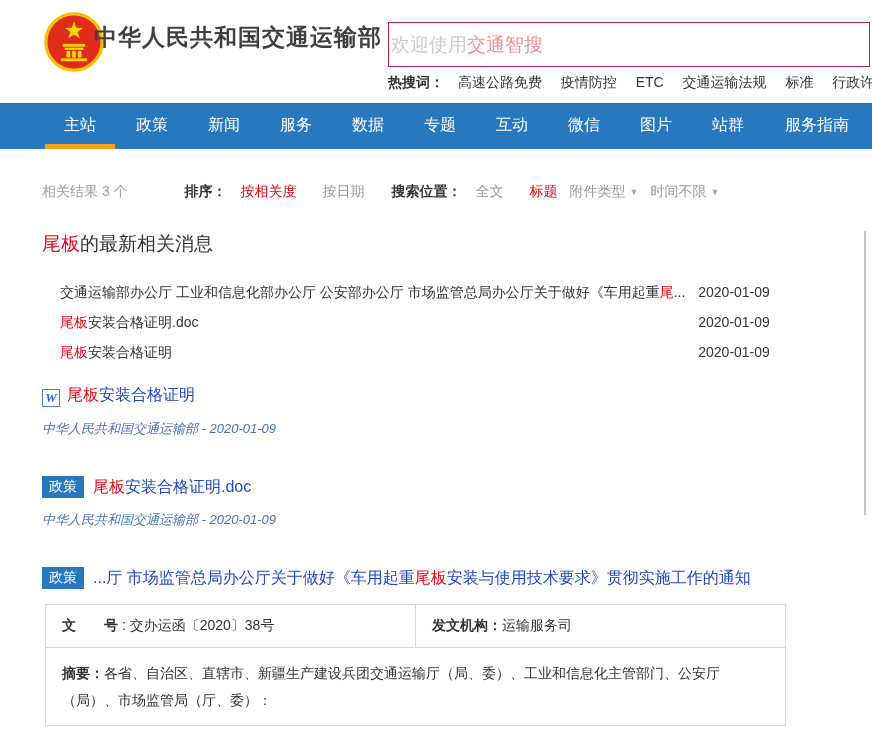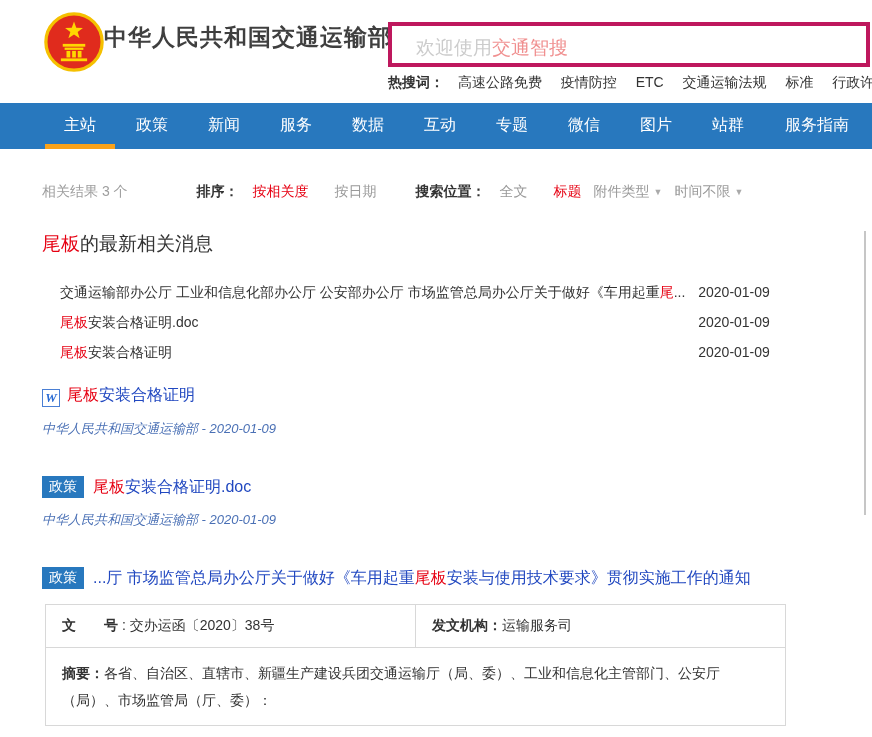--- a/index.html
+++ b/index.html
@@ -5,28 +5,28 @@
   * { margin:0; padding:0; box-sizing:border-box; }
   body {
     font-family: "Liberation Sans", "DejaVu Sans", sans-serif;
     background:#fff;
   }
   .page { position:relative; width:872px; height:737px; background:#fff; overflow:hidden; }
 
   
   .header { position:relative; height:103px; background:#fff; }
   .emblem { position:absolute; left:44px; top:12px; width:60px; height:60px; }
-  .site-title { position:absolute; left:104px; top:22px; }
+  .site-title { position:absolute; left:94px; top:22px; }
   .site-title .cn { font-size:23px; font-weight:bold; color:#3f3f3f; letter-spacing:1px; }
   .site-title .en { font-size:10.5px; font-weight:bold; color:#666; margin-top:7px; }
 
   .search-box {
     position:absolute; left:388px; top:22px; width:482px; height:45px;
-    border:4px solid #be185d; background:#fff;
-    font-size:19px; line-height:43px; padding-left:24px; cursor:text;
+    border:1px solid #be185d; background:#fff;
+    font-size:19px; line-height:43px; padding-left:2px; cursor:text;
     white-space:nowrap; overflow:hidden;
   }
   .ph-gray { color:#ccc; }
   .ph-pink { color:#f08f8f; }
 
   .hotwords { position:absolute; left:388px; top:74px; font-size:14px; white-space:nowrap; }
   .hw-label { font-weight:bold; color:#333; margin-right:10px; }
   .hw { color:#333; text-decoration:none; margin-right:15px; cursor:pointer;text-align:right; }
 
   
@@ -37,21 +37,21 @@
   }
   .nav-item:last-child { width:106px; }
   .nav-item.active::after {
     content:""; position:absolute; left:1px; right:1px; bottom:0; height:5px;
     background:#f9a21a;
   }
 
   
   .filter-bar { display:flex; align-items:center; margin:34px 0 0 42px; font-size:14px; white-space:nowrap; }
   .count { color:#9d9d9d; }
-  .glabel { font-weight:bold; color:#333;margin-left:12px; }
+  .glabel { font-weight:bold; color:#333; }
   .opt { text-decoration:none; cursor:pointer; }
   .opt.red { color:#e60012;margin-top:20px; }
   .opt.gray { color:#999; }
   .sort-group { margin-left:57px; }
   .scope-group { margin-left:27px; }
   .sort-group .opt, .scope-group .opt { margin-left:14px; }
   .sort-group .opt + .opt { margin-left:26px; }
   .scope-group .opt + .opt { margin-left:26px; }
   .dd { margin-left:12px; color:#999; }
   .dd .caret { font-size:9px; color:#aaa; margin-left:4px; vertical-align:1px; }
@@ -128,22 +128,22 @@
       <a class="hw">行政许可</a>
     </div>
   </header>
 
   <nav class="nav">
     <div class="nav-item active">主站</div>
     <div class="nav-item">政策</div>
     <div class="nav-item">新闻</div>
     <div class="nav-item">服务</div>
     <div class="nav-item">数据</div>
+    <div class="nav-item">专题</div>
     <div class="nav-item">互动</div>
-    <div class="nav-item">专题</div>
     <div class="nav-item">微信</div>
     <div class="nav-item">图片</div>
     <div class="nav-item">站群</div>
     <div class="nav-item">服务指南</div>
   </nav>
 
   <div class="filter-bar">
     <span class="count">相关结果 3 个</span>
     <span class="sort-group">
       <span class="glabel">排序：</span><a class="opt red">按相关度</a><a class="opt gray">按日期</a>

